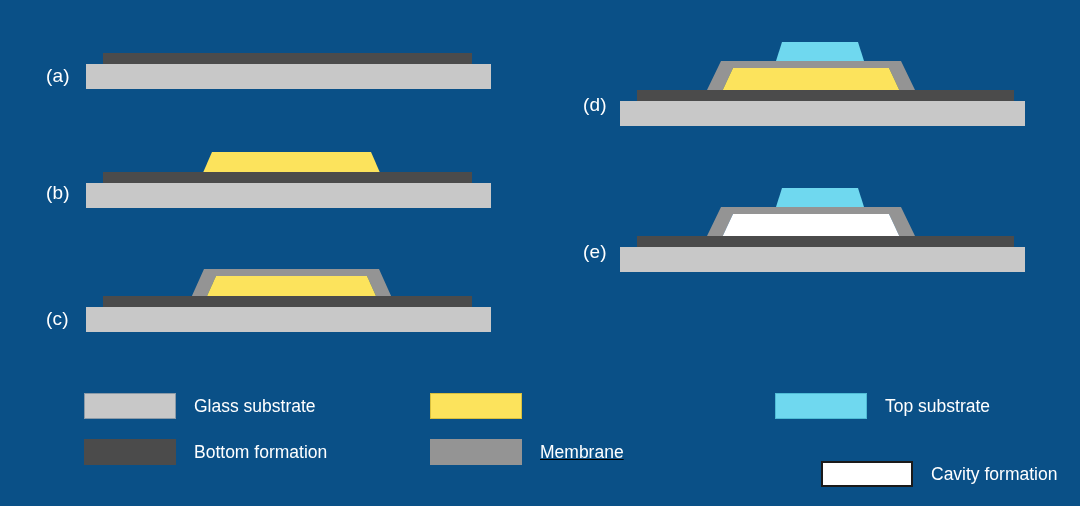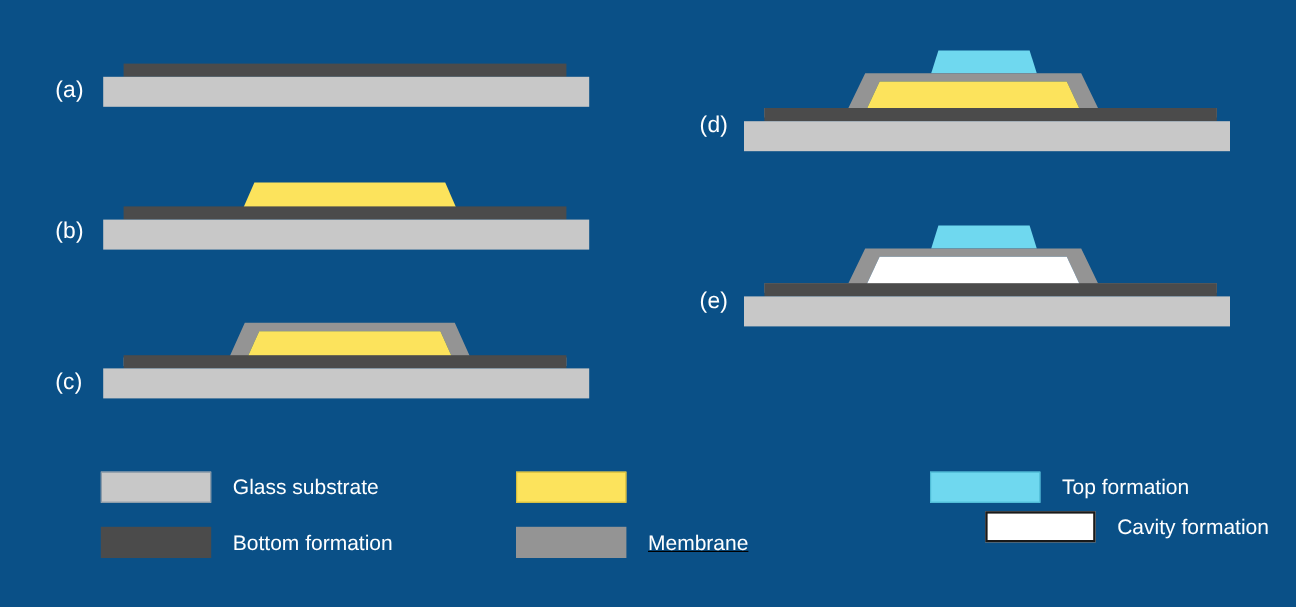--- a/index.html
+++ b/index.html
@@ -117,21 +117,21 @@
     <div class="legend-swatch" style="background:#fce35c; border:1px solid #d8bf3e;"></div>
   </div>
 
   <div class="legend-entry" style="left:430px; top:439px;text-decoration:underline;">
     <div class="legend-swatch" style="background:#949494;"></div>
     <div class="legend-text">Membrane</div>
   </div>
 
   <div class="legend-entry" style="left:775px; top:393px;">
     <div class="legend-swatch" style="background:#6fd8ef; border:1px solid #4fbcd6;"></div>
-    <div class="legend-text">Top formation</div>
+    <div class="legend-text">Top substrate</div>
   </div>
 
-  <div class="legend-entry" style="left:775px; top:426px;padding-left:46px;">
+  <div class="legend-entry" style="left:775px; top:461px;padding-left:46px;">
     <div class="legend-swatch" style="background:#ffffff; border:2px solid #1a1a1a;"></div>
     <div class="legend-text">Cavity formation</div>
   </div>
 
 </div>
 
 </body></html>

